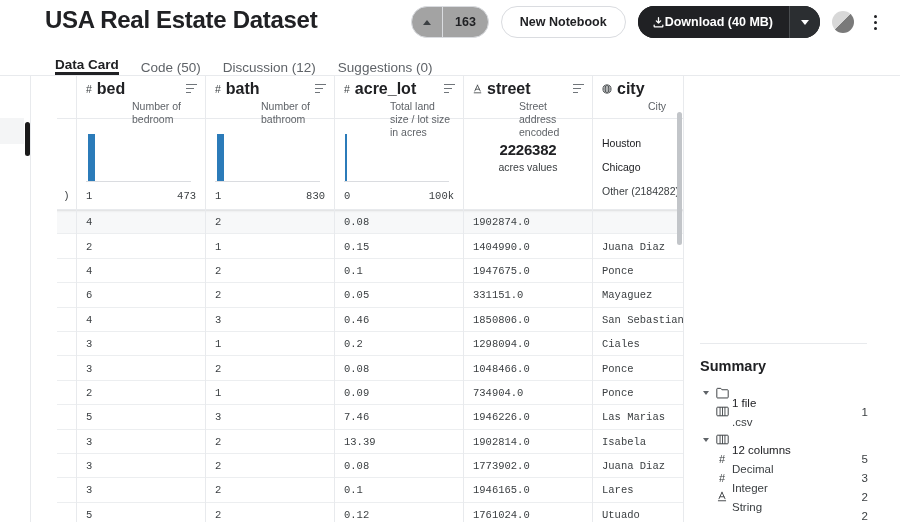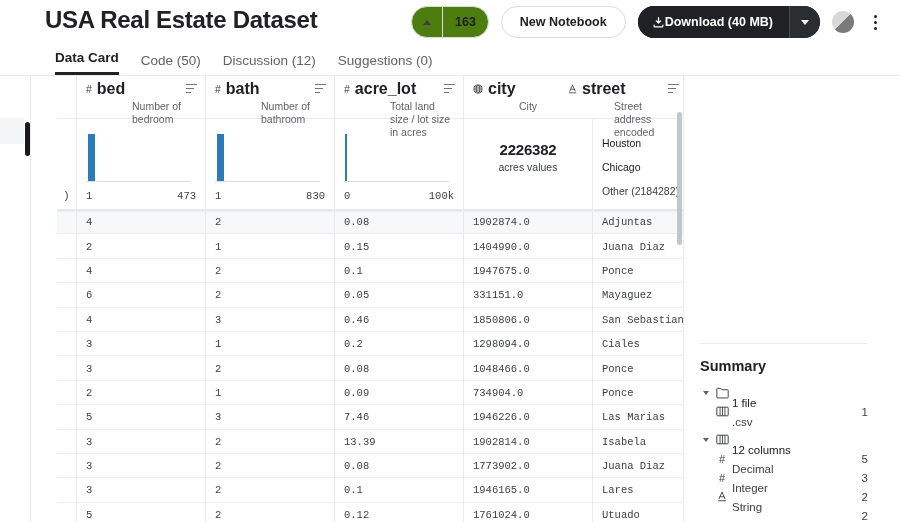--- a/index.html
+++ b/index.html
@@ -26,21 +26,21 @@
   }
 
   .hdr-actions {
     position: absolute; right: 16px; top: 6px;
     display: flex; align-items: center; gap: 12px;
   }
 
   .vote-pill {
     display: flex; align-items: flex-start; height: 32px;
     border: 1px solid #dadce0; border-radius: 16px;
-    overflow: hidden; background: #4d7c0f;
+    overflow: hidden; background: #a3a3a3;
   }
   .vote-up {
     width: 30px; height: 100%;
     display: flex; align-items: center; justify-content: center;
     cursor: pointer;
   }
   .vote-up .caret {
     width: 0; height: 0;
     border-left: 4px solid transparent;
     border-right: 4px solid transparent;
@@ -97,21 +97,21 @@
   }
   .kebab i { width: 3px; height: 3px; border-radius: 50%; background: #202124; display:block; }
 
   
   .tabs {
     position: absolute; left: 55px; top: 46px;
     display: flex; align-items: flex-end; gap: 22px; height: 29px;
   }
   .tab {
     font-size: 13.5px; color: #5f6368; cursor: pointer;
-    padding-bottom: 7px; white-space: nowrap;
+    white-space: nowrap;
   }
   .tab.active { color: #202124; font-weight: 700; border-bottom: 3px solid #202124; }
 
   .hdr-rule {
     position: absolute; left: 0; top: 75px; width: 900px; height: 1px;
     background: #e8eaed;
   }
 
   
   .collapse-handle {
@@ -352,51 +352,51 @@
             <span class="col-name">acre_lot</span>
           </div>
           <div class="sort-ico">
               <i></i>
               <i></i>
               <i></i>
             </div>
           <div class="col-desc">Total land size / lot size in acres</div>
         </div>
 
+        <div class="cell c4 hdr-cell">
+          <div class="hdr-top">
+            <span class="type-ico">
+              <svg width="9" height="10" viewBox="0 0 12 13">
+                <path d="M6 1.4L2.4 9.2M6 1.4l3.6 7.8M3.7 6.8h4.6" stroke="#3c4043" stroke-width="1.1" fill="none" stroke-linecap="round"></path>
+                <path d="M1.6 11.6h8.8" stroke="#3c4043" stroke-width="1.1" stroke-linecap="round"></path>
+              </svg>
+            </span>
+            <span class="col-name">street</span>
+          </div>
+          <div class="sort-ico">
+              <i></i>
+              <i></i>
+              <i></i>
+            </div>
+          <div class="col-desc">Street address encoded</div>
+        </div>
+
         <div class="cell c5 hdr-cell">
           <div class="hdr-top">
             <span class="type-ico">
               <svg width="10" height="10" viewBox="0 0 14 14">
                 <circle cx="7" cy="7" r="5.7" stroke="#3c4043" stroke-width="1.2" fill="none"></circle>
                 <ellipse cx="7" cy="7" rx="2.5" ry="5.7" stroke="#3c4043" stroke-width="1.1" fill="none"></ellipse>
                 <path d="M1.4 7h11.2M2.3 4.2h9.4M2.3 9.8h9.4" stroke="#3c4043" stroke-width="1.1" fill="none"></path>
               </svg>
             </span>
             <span class="col-name">city</span>
           </div>
           <div class="col-desc">City</div>
         </div>
-
-        <div class="cell c4 hdr-cell">
-          <div class="hdr-top">
-            <span class="type-ico">
-              <svg width="9" height="10" viewBox="0 0 12 13">
-                <path d="M6 1.4L2.4 9.2M6 1.4l3.6 7.8M3.7 6.8h4.6" stroke="#3c4043" stroke-width="1.1" fill="none" stroke-linecap="round"></path>
-                <path d="M1.6 11.6h8.8" stroke="#3c4043" stroke-width="1.1" stroke-linecap="round"></path>
-              </svg>
-            </span>
-            <span class="col-name">street</span>
-          </div>
-          <div class="sort-ico">
-              <i></i>
-              <i></i>
-              <i></i>
-            </div>
-          <div class="col-desc">Street address encoded</div>
-        </div>
       </div>
 
       <div class="row sum-row">
         <div class="cell c0 sum-cell">
           <div class="axis">
               <span>&nbsp;</span>
               <span>)</span>
             </div>
         </div>
 
@@ -446,21 +446,20 @@
         </div>
       </div>
 
       <div id="rows">
           <div class="row drow first">
             <div class="cell c0 dcell"></div>
             <div class="cell c1 dcell">4</div>
             <div class="cell c2 dcell">2</div>
             <div class="cell c3 dcell">0.08</div>
             <div class="cell c4 dcell">1902874.0</div>
-            <div class="cell c5 dcell">Adjuntas</div>
           </div>
           <div class="row drow">
             <div class="cell c0 dcell"></div>
             <div class="cell c1 dcell">2</div>
             <div class="cell c2 dcell">1</div>
             <div class="cell c3 dcell">0.15</div>
             <div class="cell c4 dcell">1404990.0</div>
             <div class="cell c5 dcell">Juana Diaz</div>
           </div>
           <div class="row drow">

